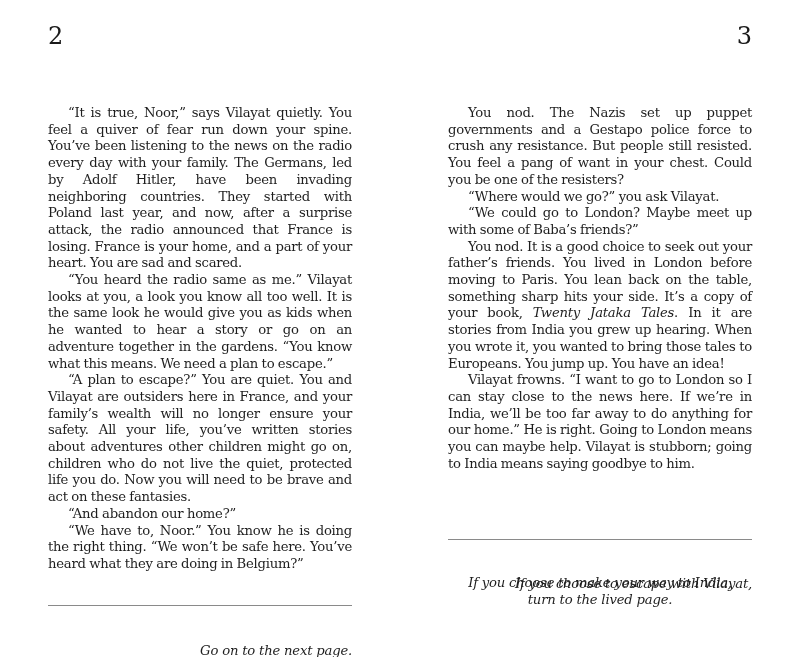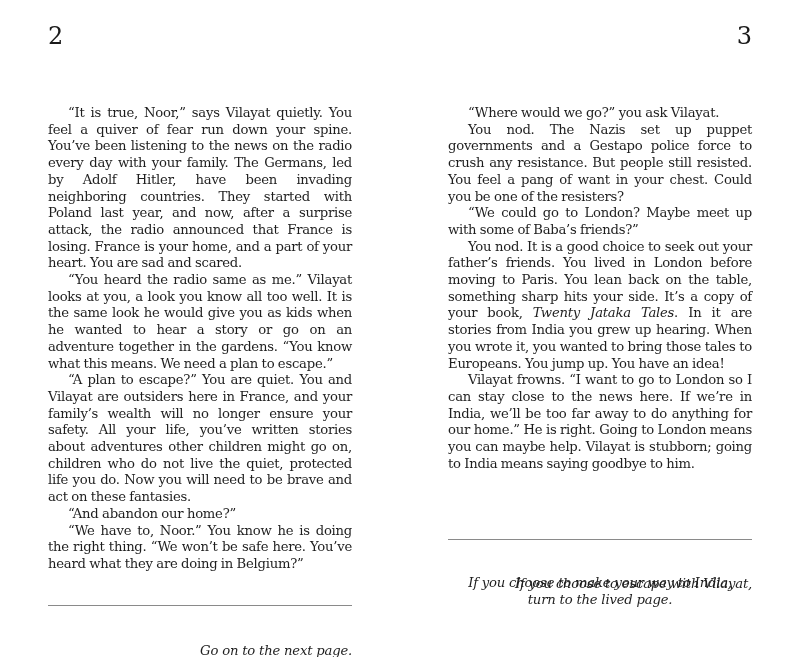--- a/index.html
+++ b/index.html
@@ -87,22 +87,22 @@
   </div>
 
   <div class="rule" style="top:605px;"></div>
   <div class="footer-text" style="top:643px;">Go on to the next page.</div>
 </div>
 
 <div class="page right">
   <div class="page-number">3</div>
 
   <div class="body-text">
+    <p>You nod. The Nazis set up puppet governments and a Gestapo police force to crush any resistance. But people still resisted. You feel a pang of want in your chest. Could you be one of the resisters?</p>
     <p>“Where would we go?” you ask Vilayat.</p>
-    <p>You nod. The Nazis set up puppet governments and a Gestapo police force to crush any resistance. But people still resisted. You feel a pang of want in your chest. Could you be one of the resisters?</p>
     <p>“We could go to London? Maybe meet up with some of Baba’s friends?”</p>
     <p>
       <span>You nod. It is a good choice to seek out your father’s friends. You lived in London before moving to Paris. You lean back on the table, something sharp hits your side. It’s a copy of your book, </span><em>Twenty Jataka Tales</em><span>. In it are stories from India you grew up hearing. When you wrote it, you wanted to bring those tales to Europeans. You jump up. You have an idea!</span>
     </p>
     <p>Vilayat frowns. “I want to go to London so I can stay close to the news here. If we’re in India, we’ll be too far away to do anything for our home.” He is right. Going to London means you can maybe help. Vilayat is stubborn; going to India means saying goodbye to him.</p>
   </div>
 
   <div class="rule" style="top:539px;"></div>
 
   <div class="footer-text" style="top:575px;text-align:center;">

